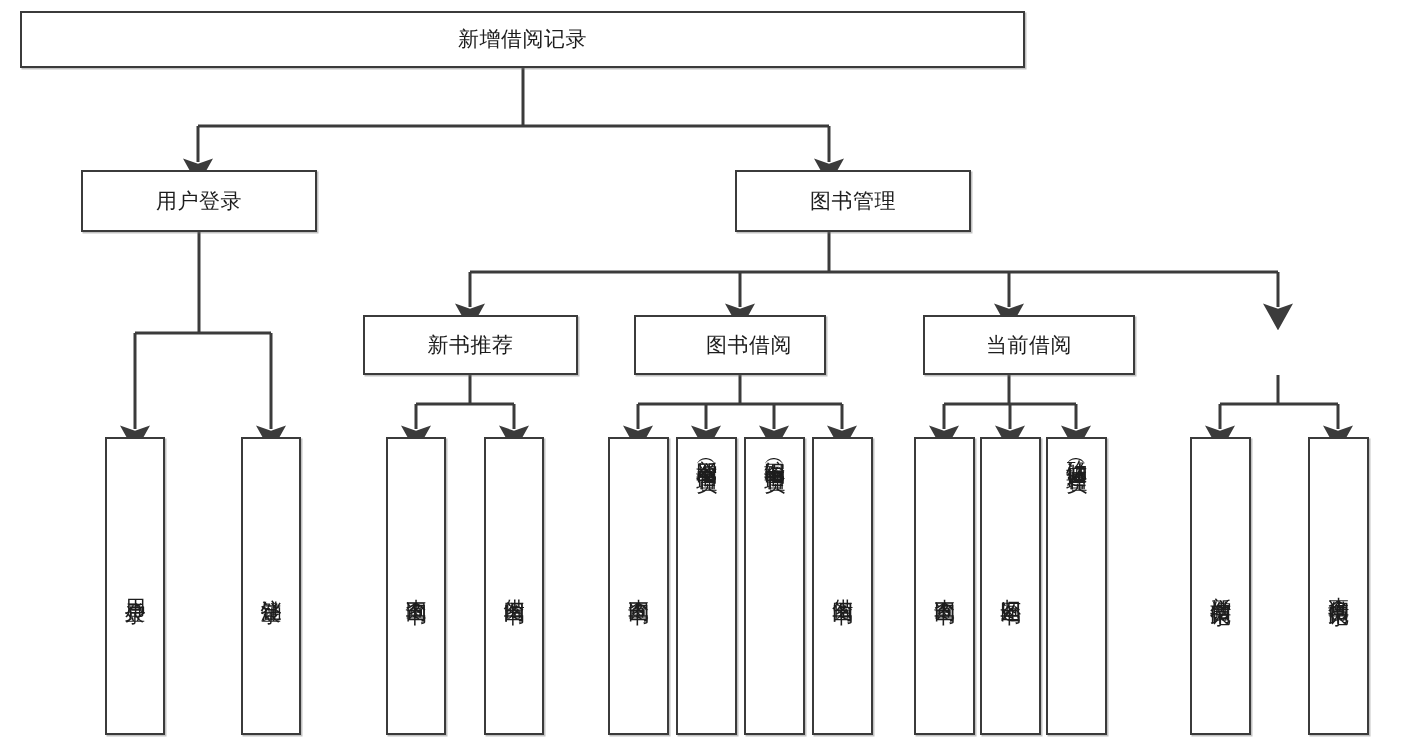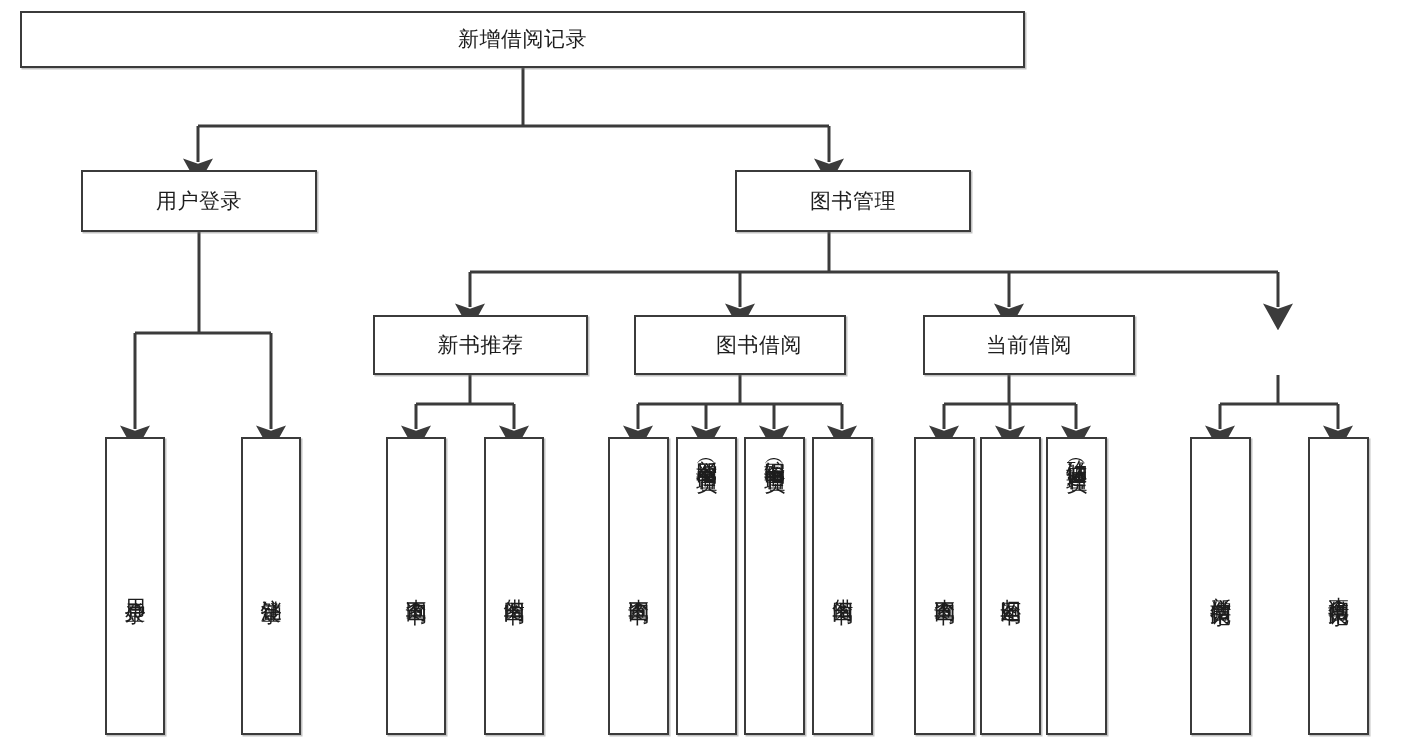--- a/index.html
+++ b/index.html
@@ -129,24 +129,24 @@
     <span class="label">新增借阅记录</span>
   </div>
 
   <div class="node" style="left:81px; top:170px; width:236px; height:62px;">
     <span class="label">用户登录</span>
   </div>
   <div class="node" style="left:712px; top:170px; width:236px; height:62px;margin-left:23px;">
     <span class="label">图书管理</span>
   </div>
 
-  <div class="node" style="left:363px; top:315px; width:215px; height:60px;margin-left:10px;">
+  <div class="node" style="left:363px; top:315px; width:215px; height:60px;">
     <span class="label">新书推荐</span>
   </div>
-  <div class="node" style="left:634px; top:315px; width:212px; height:60px;padding-left:38px;">
+  <div class="node" style="left:634px; top:315px; width:192px; height:60px;padding-left:38px;">
     <span class="label">图书借阅</span>
   </div>
   <div class="node" style="left:923px; top:315px; width:212px; height:60px;">
     <span class="label">当前借阅</span>
   </div>
 
   <div class="node leaf align-mid" style="left:105px; top:437px; width:60px; height:298px;">
     <span class="label">用户登录</span>
   </div>
   <div class="node leaf align-mid" style="left:241px; top:437px; width:60px; height:298px;">

